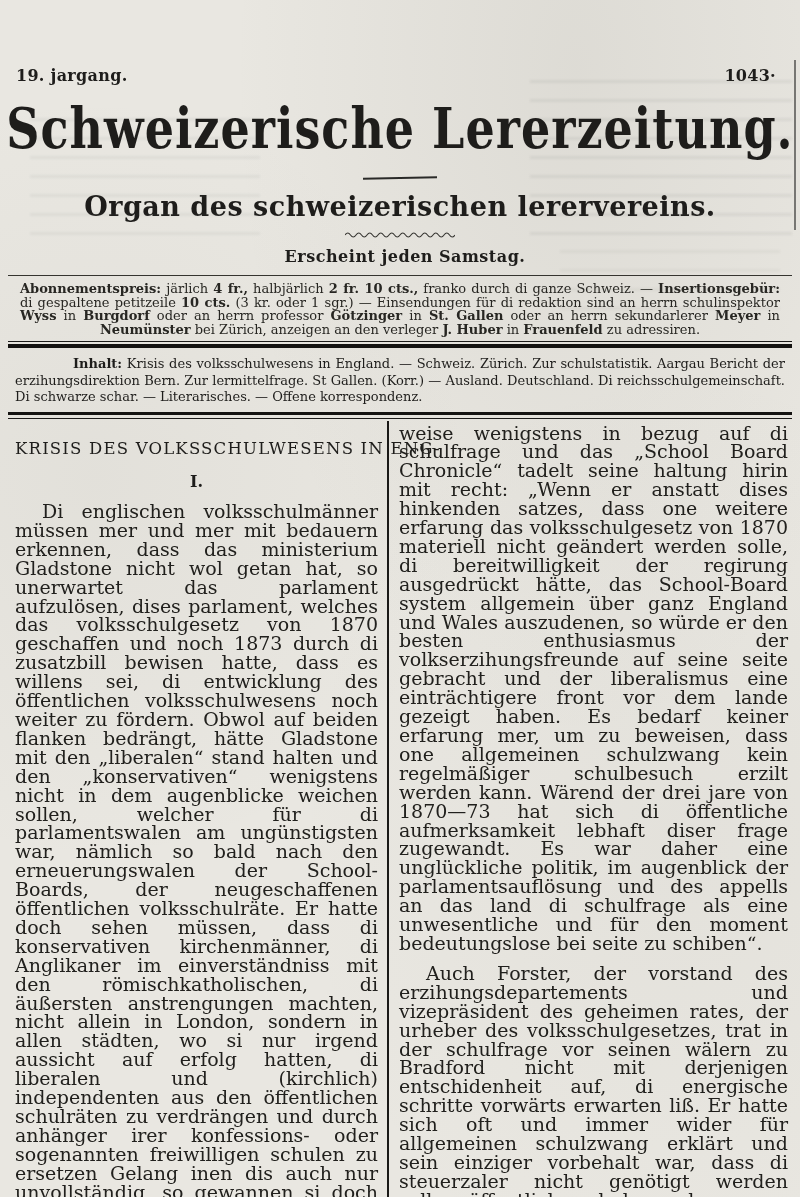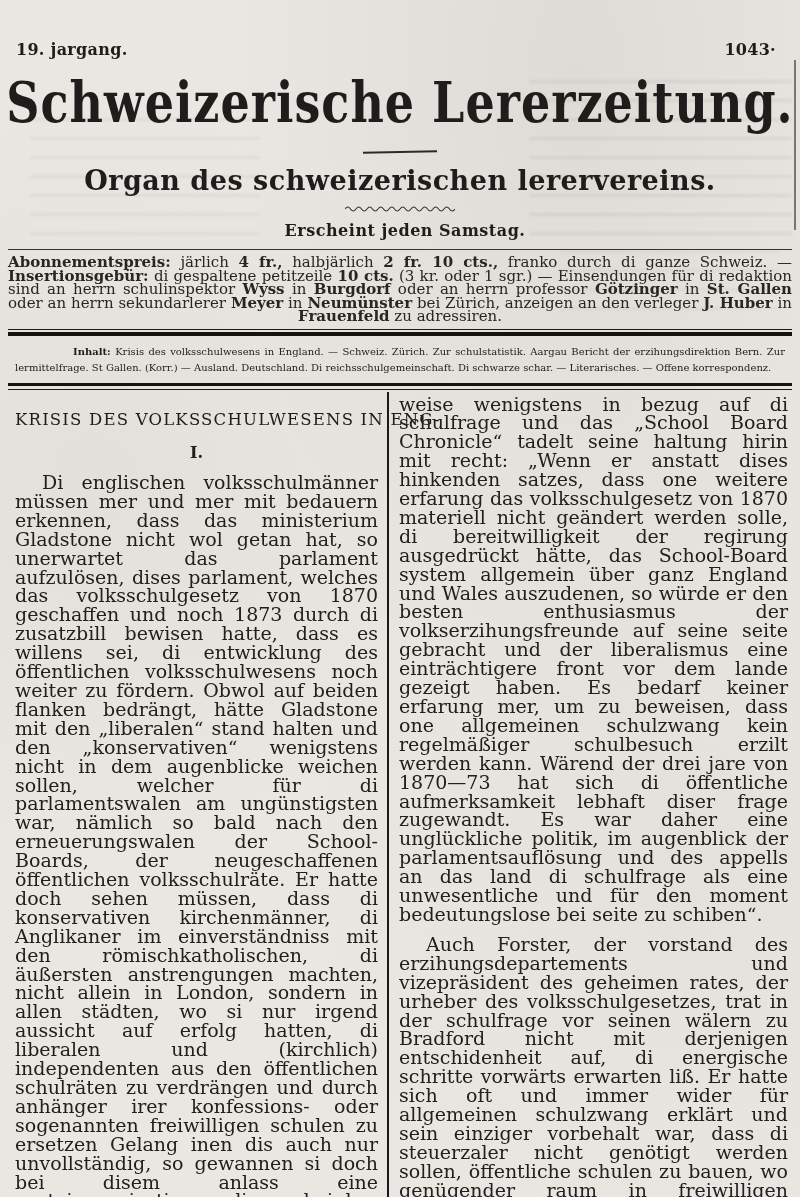--- a/index.html
+++ b/index.html
@@ -21,21 +21,21 @@
     background:repeating-linear-gradient(to bottom, rgba(104,106,96,0.09) 0 3px, transparent 3px 19px);
     filter:blur(1.2px);
     pointer-events:none;
   }
   .page-edge{
     position:absolute;right:4px;top:60px;width:2px;height:170px;
     background:rgba(30,30,28,0.55);
   }
   .header-row{
     display:flex;justify-content:space-between;align-items:baseline;
-    padding:40px 24px 0 16px;
+    padding:66px 24px 0 16px;
     font-weight:bold;font-size:16px;letter-spacing:.3px;
   }
   .masthead{
     margin:16px 0 0;
     text-align:center;
     font-size:46px;font-weight:bold;letter-spacing:1px;
     transform:scaleY(1.22);transform-origin:center;
     white-space:nowrap;
   }
   .title-rule{
@@ -49,29 +49,29 @@
   .wavy-wrap{display:block;margin:9px auto 0;width:110px;height:8px;}
   .issue-row{
     display:flex;align-items:baseline;
     padding:8px 20px 0 30px;font-weight:bold;
   }
   .issue-no{font-size:20px;width:220px;}
   .issue-mid{flex:1;text-align:center;font-size:16px;letter-spacing:.5px;}
   .issue-date{width:220px;text-align:right;font-size:17px;}
   .rule-thin{border:none;border-top:1px solid #35342f;margin:9px 8px 0;}
   .imprint{
-    margin:6px 8px 0;
-    font-size:15px;line-height:13.5px;
+    margin:6px 20px 0;
+    font-size:13px;line-height:13.5px;
     text-align:justify;text-align-last:center;
     color:#272622;
   }
   .rule-heavy{margin:5px 8px 0;height:2px;border-top:1px solid #1c1b19;border-bottom:4px solid #141311;}
   .contents{
     margin:8px 15px 0;
-    font-size:10px;line-height:16.5px;
+    font-size:13px;line-height:16.5px;
     text-align:justify;text-indent:58px;
   }
   .rule-double{margin:6px 8px 0;height:3px;border-top:3px solid #141311;border-bottom:1px solid #1c1b19;}
   .columns{display:flex;align-items:stretch;padding:0 12px 0 15px;margin-top:2px;}
   .col-left{width:372px;padding-right:9px;box-sizing:border-box;}
   .col-rule{width:2px;background:#1a1917;}
   .col-right{flex:1;padding-left:10px;box-sizing:border-box;}
   .article-heading{margin-top:20px;text-align:center;font-size:16.5px;letter-spacing:1.2px;}
   .article-heading .hline{line-height:1;margin-bottom:15px;white-space:nowrap;}
   .section-numeral{text-align:center;font-weight:bold;font-size:16px;margin-top:1px;}

